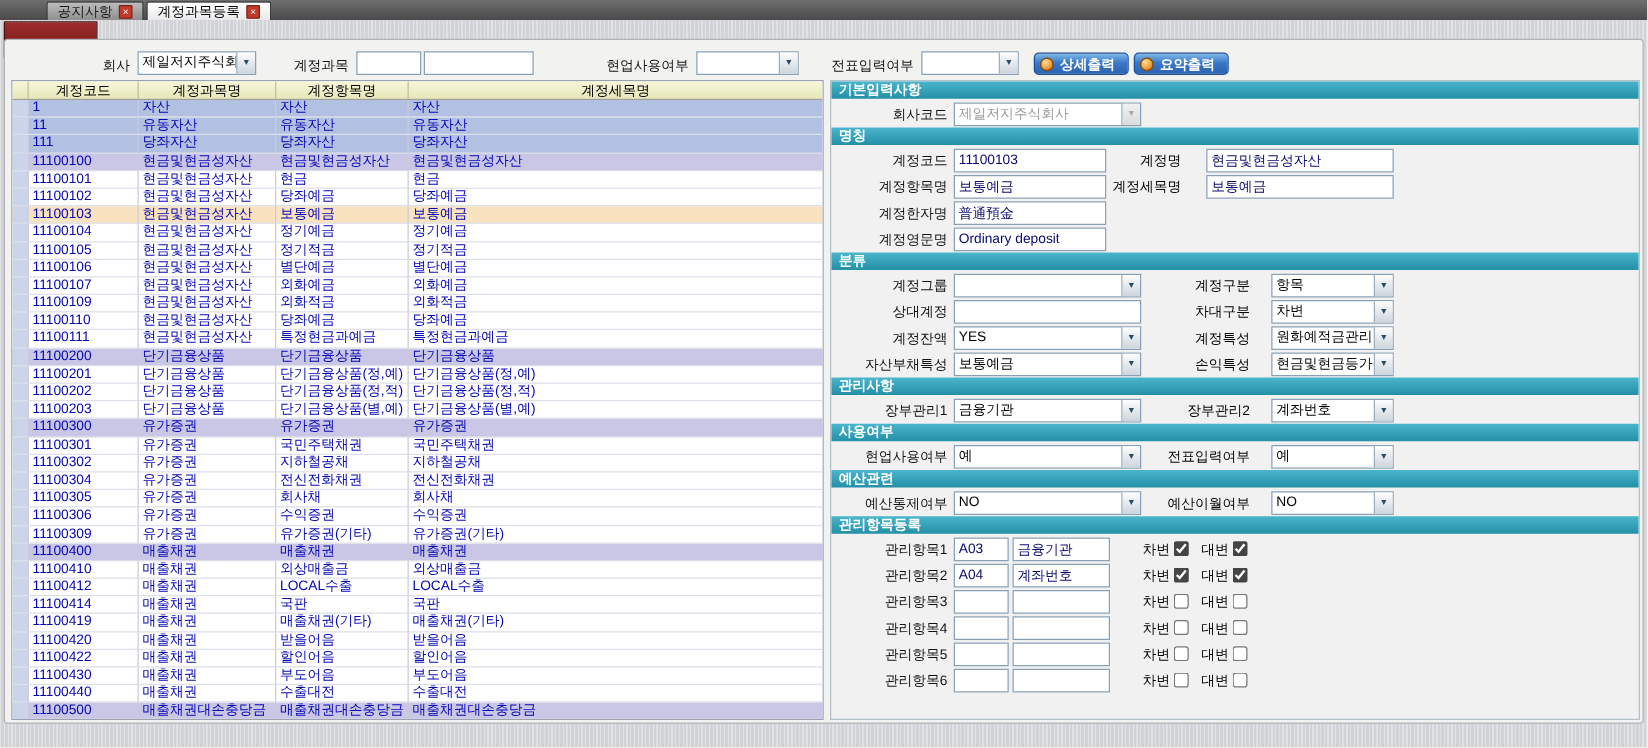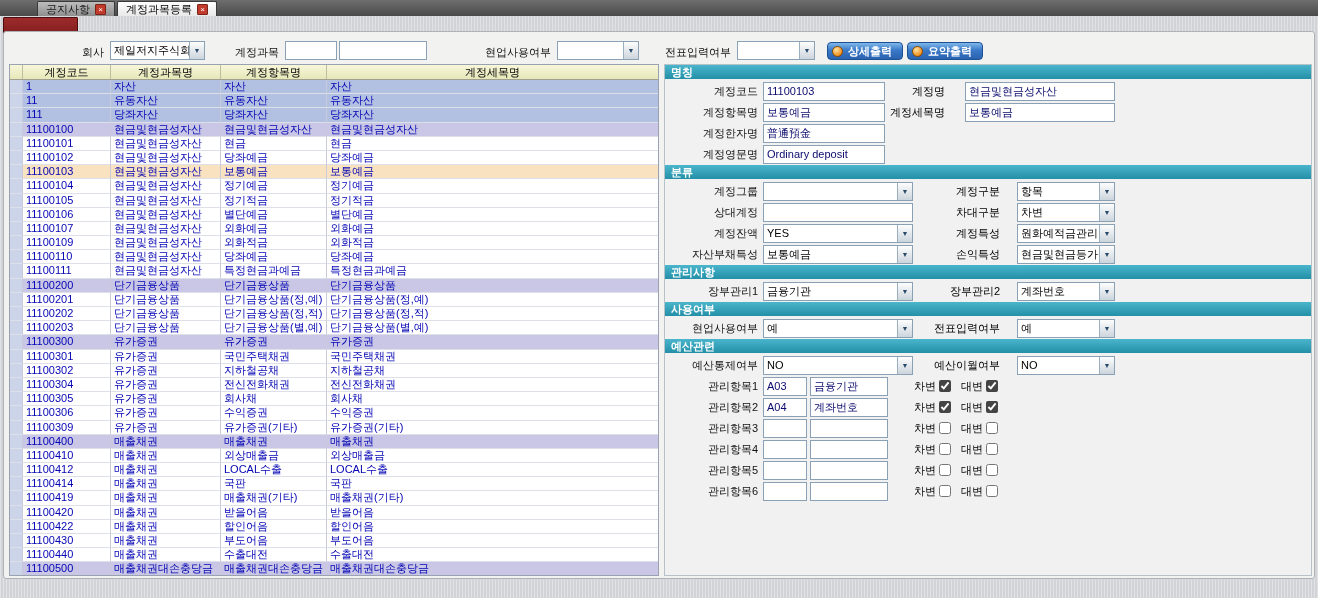--- a/index.html
+++ b/index.html
@@ -424,20 +424,30 @@
             <div class="gc c-code">11100500</div>
             <div class="gc c-name">매출채권대손충당금</div>
             <div class="gc c-item">매출채권대손충당금</div>
             <div class="gc c-detail">매출채권대손충당금</div>
           </div>
         </div>
     </div>
 
     <div class="detail">
 
+      <div class="sec">
+        <div class="sec-hdr">기본입력사항</div>
+        <div class="frow">
+          <span class="flbl">회사코드</span>
+          <div class="dd w150 disabled">
+            <span class="dd-val">제일저지주식회사</span>
+            <span class="dd-arrow">▼</span>
+          </div>
+        </div>
+      </div>
 
       <div class="sec">
         <div class="sec-hdr">명칭</div>
         <div class="frow">
           <span class="flbl">계정코드</span>
           <input class="ti w122" value="11100103" style="">
           <span class="fl80">계정명</span>
           <input class="ti w150" value="현금및현금성자산" style="">
         </div>
         <div class="frow">
@@ -547,20 +557,21 @@
           </div>
           <span class="fl104">예산이월여부</span>
           <div class="dd w98">
             <span class="dd-val">NO</span>
             <span class="dd-arrow">▼</span>
           </div>
         </div>
       </div>
 
       <div class="sec">
+        <div class="sec-hdr">관리항목등록</div>
         <div class="mgmt-rows">
 
             <div class="frow">
               <span class="flbl">관리항목1</span>
               <input class="ti w44" value="A03" style="">
               <input class="ti w78" value="금융기관" style="">
               <span class="chk-lbl">차변</span>
               <input type="checkbox" class="chk" checked="" style="">
               <span class="chk2-lbl">대변</span>
               <input type="checkbox" class="chk" checked="" style="">

